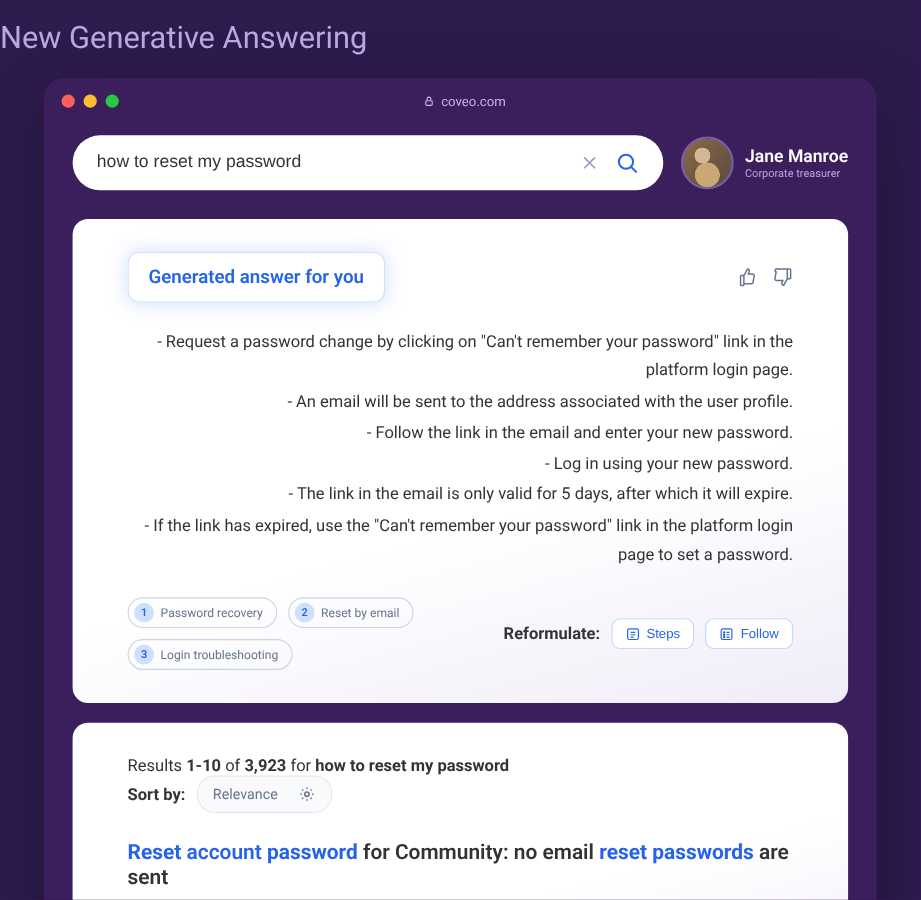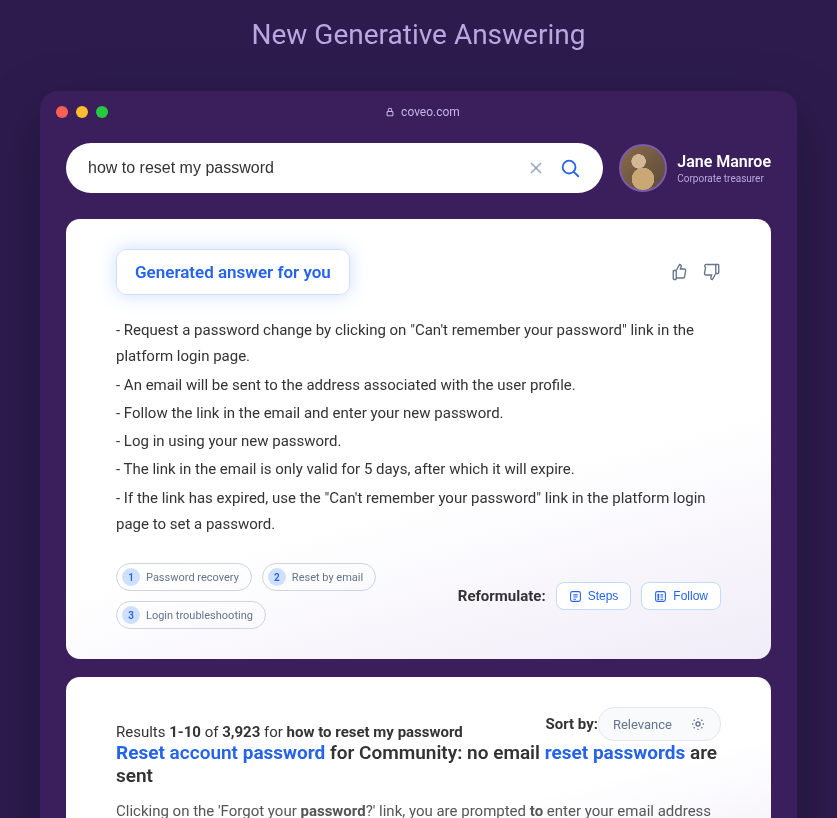--- a/index.html
+++ b/index.html
@@ -4,25 +4,25 @@
 <style>
 * { margin: 0; padding: 0; box-sizing: border-box; }
 body {
   font-family: -apple-system, BlinkMacSystemFont, "Segoe UI", Roboto, sans-serif;
   background: #2d1b4e;
   width: 837px;
   height: 818px;
   overflow: hidden;
 }
 .page-heading {
-  text-align: center;
+  text-align: left;
   color: #b8a7e0;
   font-size: 28px;
   font-weight: 400;
-  padding: 18px 0 40px;
+  padding: 18px 0 20px;
 }
 .browser-window {
   background: #3a1f5c;
   border-radius: 18px;
   margin: 0 40px;
   overflow: hidden;
   box-shadow: 0 20px 60px rgba(0,0,0,0.3);
 }
 .url-bar {
   display: flex;
@@ -96,21 +96,21 @@
   color: #2563eb;
   font-size: 17px;
   font-weight: 600;
   padding: 12px 18px;
   border: 1px solid #cfe0ff;
   border-radius: 10px;
   box-shadow: 0 0 18px rgba(59,130,246,0.25);
 }
 .feedback { display: flex; gap: 14px; }
 .answer-body { color: #333; font-size: 15px; line-height: 1.75; }
-.answer-line { margin-bottom: 2px; }
+.answer-line { margin-bottom: 2px; text-align: right; }
 .footer-row {
   display: flex;
   align-items: center;
   justify-content: space-between;
   margin-top: 26px;
   gap: 16px;
 }
 .tags { display: flex; gap: 10px; flex-wrap: wrap; }
 .tag {
   display: flex; align-items: center; gap: 6px;
@@ -135,22 +135,22 @@
   border: 1px solid #bfdbfe;
   border-radius: 8px;
   padding: 6px 12px;
   background: #fff;
   color: #2563eb;
   font-size: 12px;
   font-weight: 500;
   display: flex; align-items: center; gap: 6px;
   cursor: pointer;
 }
-.results-meta { color: #333; font-size: 15px; display:flex; justify-content:space-between; align-items:flex-end;}
-.sortby { display:flex; align-items:center; }
+.results-meta { color: #333; font-size: 15px; margin-bottom: 24px; display:flex; justify-content:space-between; align-items:flex-start;flex-direction:column;}
+.sortby { display:flex; align-items:center; gap:10px; }
 .sortby-label { font-weight:700; }
 .sort-select {
   border:1px solid #e2e8f0; border-radius:16px; padding:8px 14px;
   background:#f8fafc; color:#64748b; font-size:13px;
   display:flex; align-items:center; gap:18px; cursor:pointer;
 }
 .result-title { font-size: 19px; font-weight: 600; margin-bottom: 12px; }
 .rt-hl { color:#2563eb; }
 .rt-norm { color:#333; }
 .result-snippet { color:#555; font-size:15px; line-height:1.65; padding-bottom:18px; border-bottom:1px solid #e5e7eb; }

